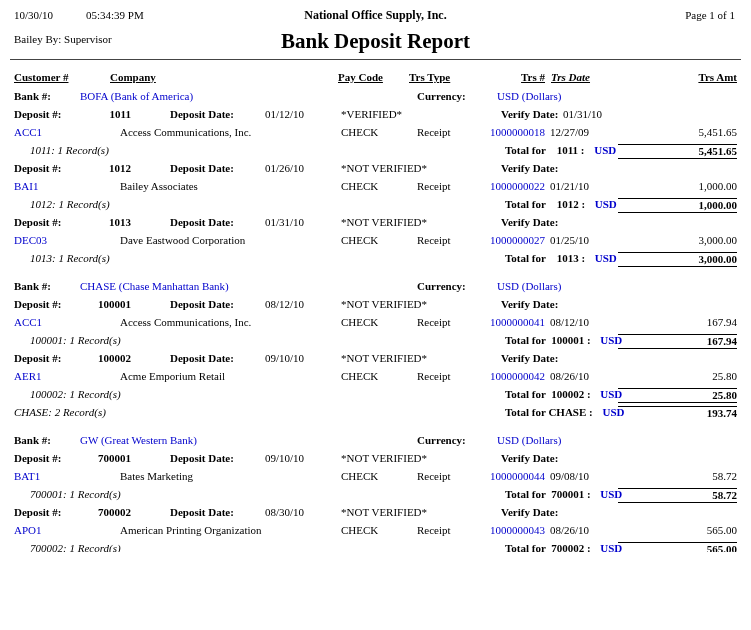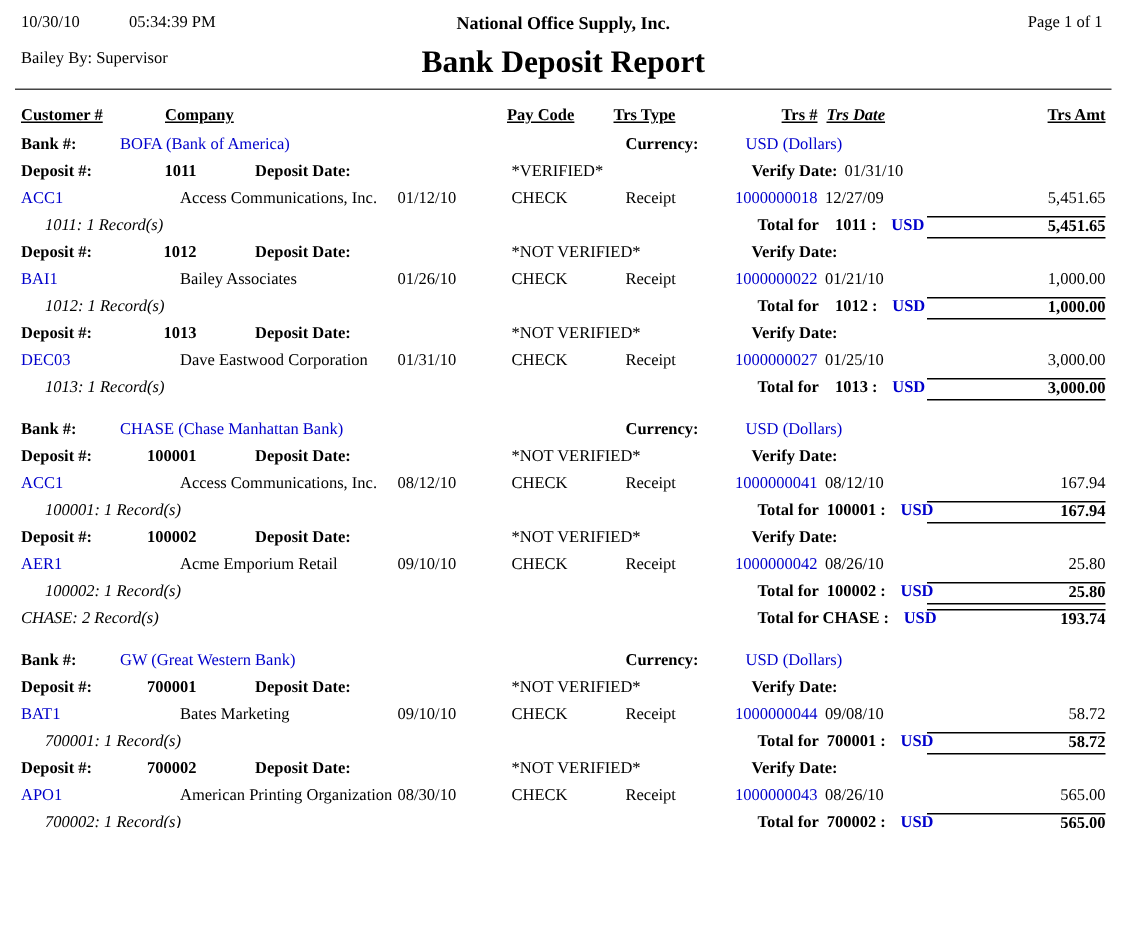--- a/index.html
+++ b/index.html
@@ -35,21 +35,21 @@
   .colhead { position: relative; height: 24px; }
   .colhead .abs { top: 7px; }
 
   
   .r { position: relative; height: 18px; }
   .r .abs { top: 2px; }
 
   
   .l14 { left: 14px; }  .l30 { left: 30px; }  .l80 { left: 80px; }
   .l110 { left: 110px; } .l120 { left: 120px; } .l170 { left: 170px; }
-  .l265 { left: 265px; margin-top: 18px; } .l338 { left: 338px; } .l341 { left: 341px; }
+  .l265 { left: 265px; } .l338 { left: 338px; } .l341 { left: 341px; }
   .l409 { left: 409px; } .l417 { left: 417px; } .l492 { left: 492px; }
   .l497 { left: 497px; } .l501 { left: 501px; } .l505 { left: 505px; }
   .l550 { left: 550px; } .l551 { left: 551px; font-style: italic; } .l563 { left: 563px; }
 
   .depnum { left: 60px; width: 71px; text-align: right; font-weight: bold; }
   .trsnum { left: 468px; width: 77px; text-align: right; }
   .trsnum-h { left: 480px; width: 65px; text-align: right; }
   .amt { left: 618px; right: 14px; text-align: right; }
 
   .usd { margin-left: 7px; }

